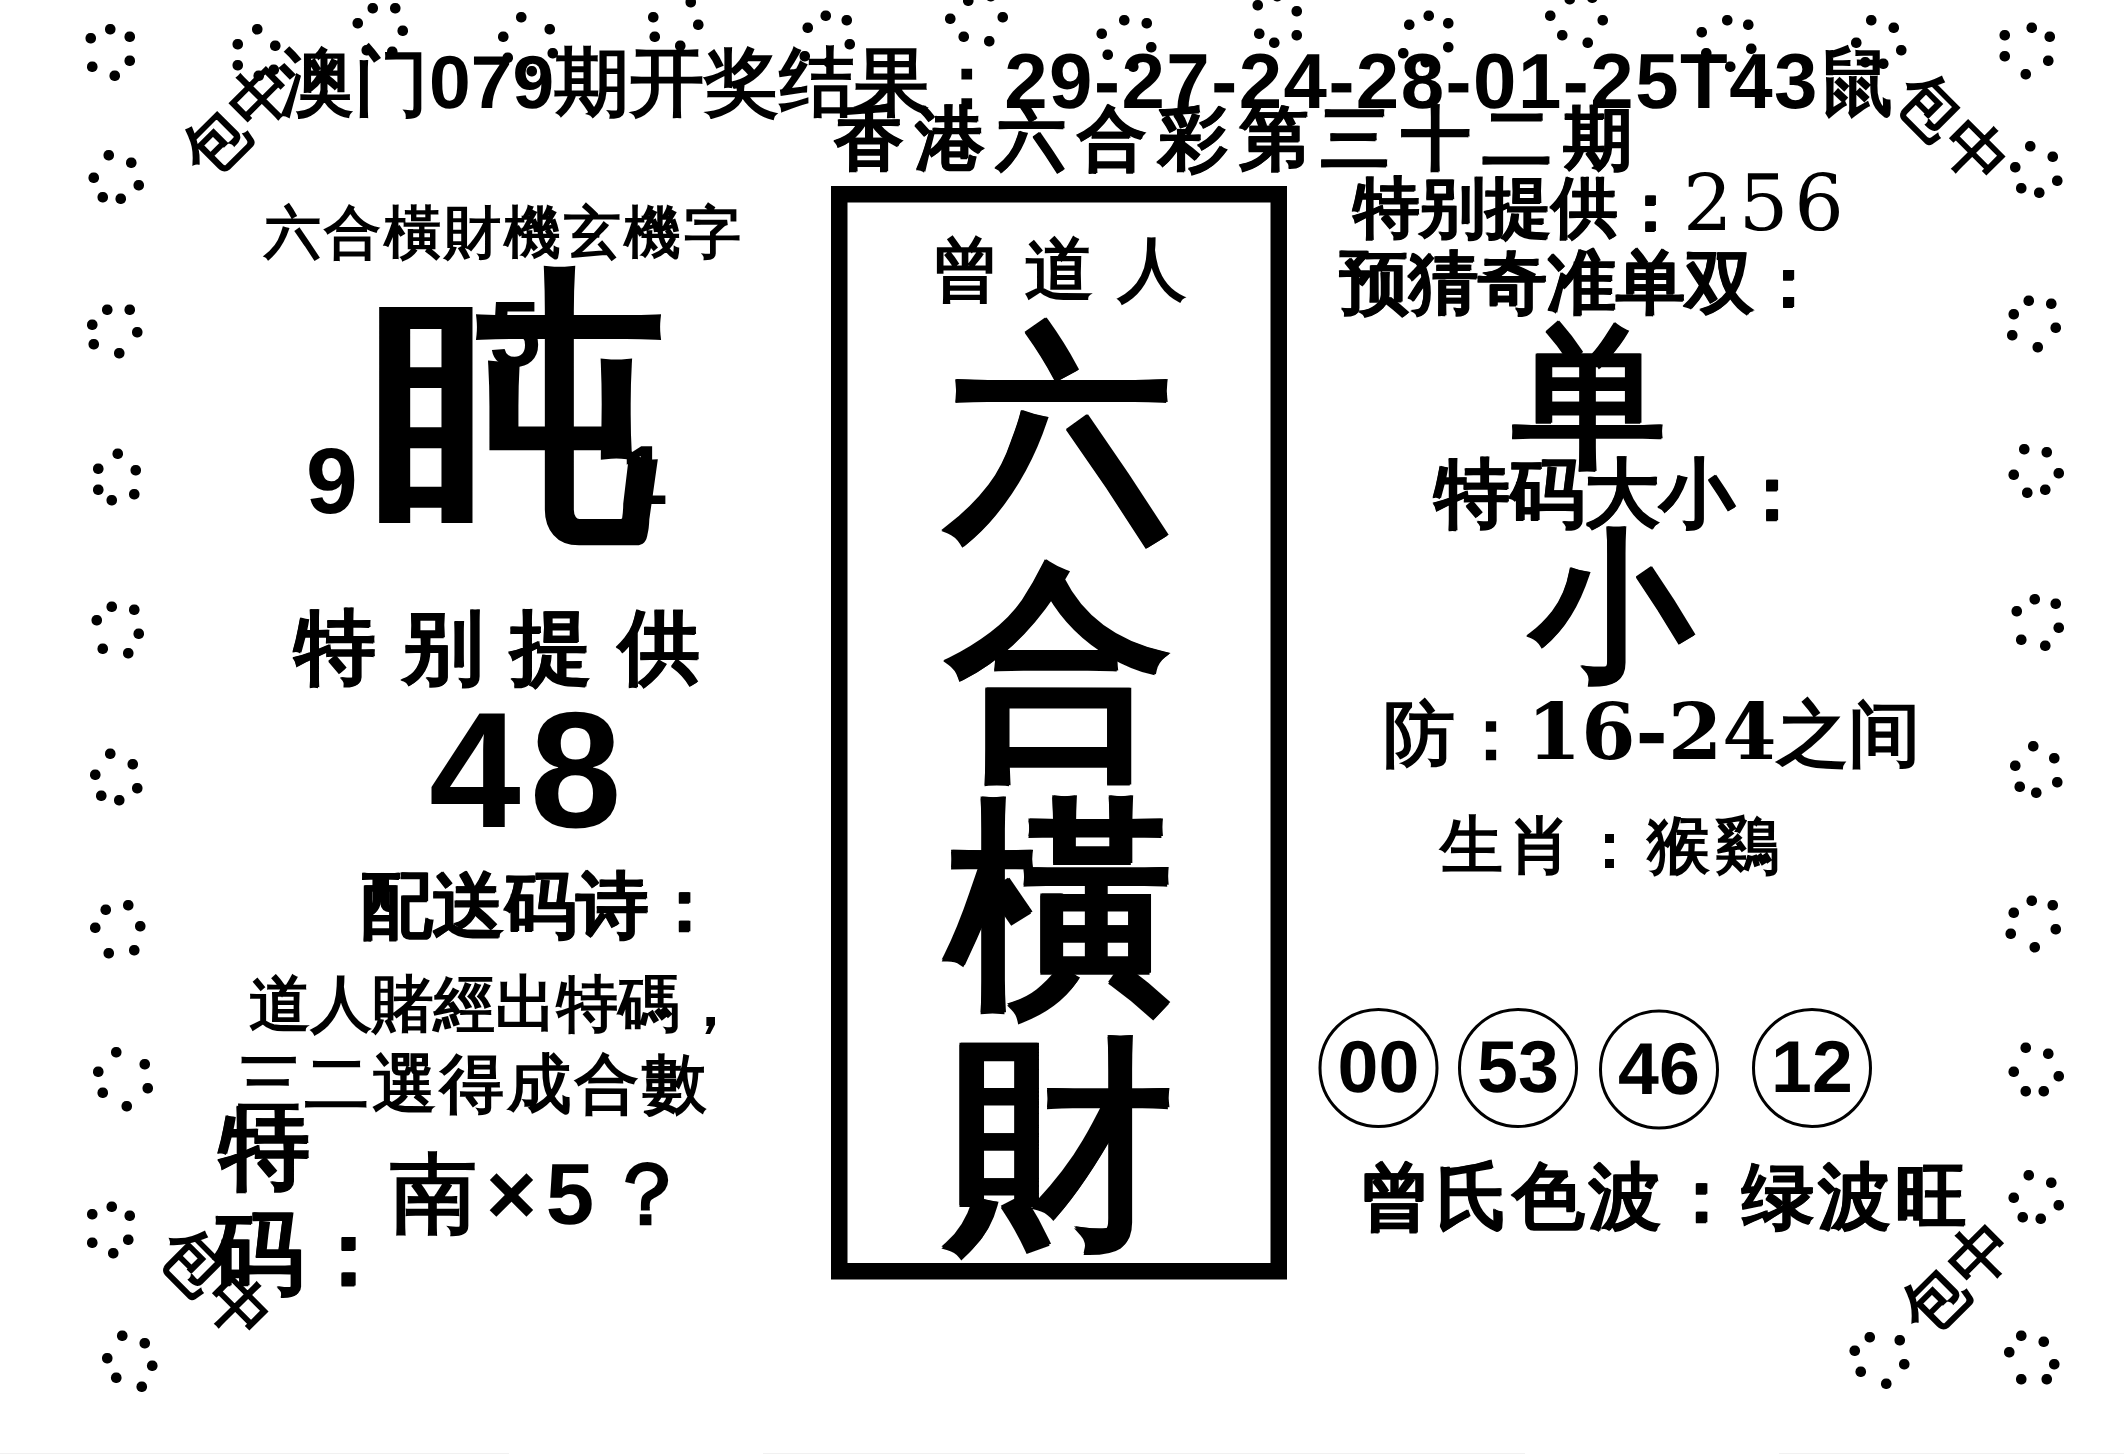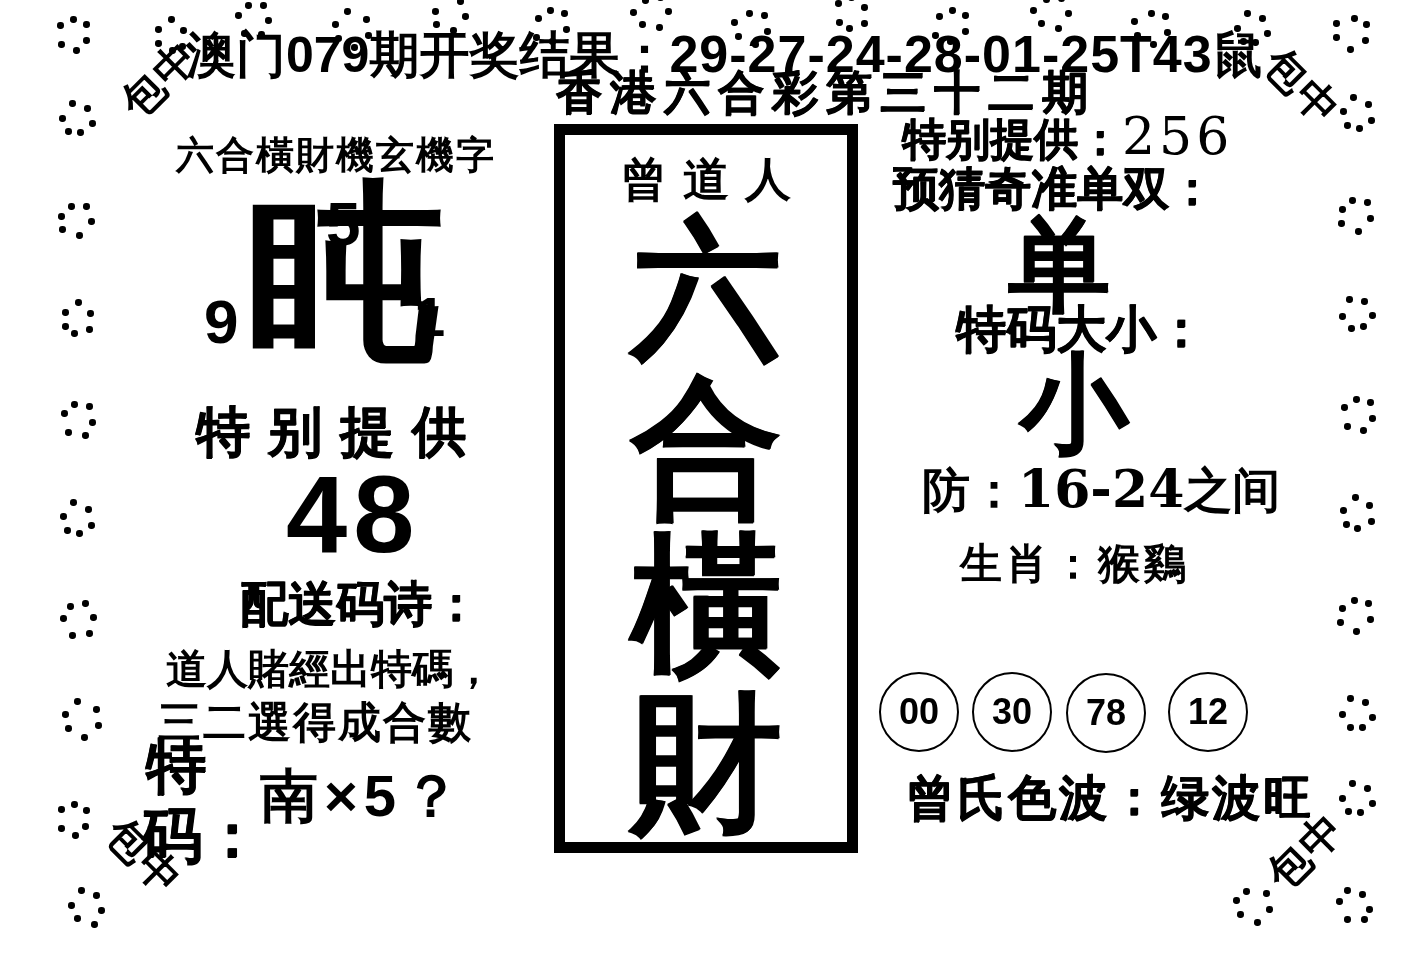--- a/index.html
+++ b/index.html
@@ -47,21 +47,21 @@
   .rp-oddeven-value{left:1008px;top:198px;font-size:102px;}
   .rp-size-label{left:956px;top:296px;font-size:50px;white-space:nowrap;}
   .rp-size-value{left:1020px;top:332px;font-size:108px;}
   .rp-range{left:922px;top:458px;font-size:48px;font-weight:bold;white-space:nowrap;}
   .rp-range .serifnum{font-size:52px;}
   .rp-zodiac{left:960px;top:536px;font-size:42px;font-weight:bold;white-space:nowrap;letter-spacing:4px;}
   .rp-tips-label{left:950px;top:598px;font-size:46px;white-space:nowrap;letter-spacing:2px;}
   .tip-circle{
     width:76px;height:76px;border:2px solid #000;border-radius:50%;
     display:flex;align-items:center;justify-content:center;
-    font-size:36px;font-weight:bold;
+    font-size:49px;font-weight:bold;
   }
   .tc0{left:879px;top:672px;} .tc1{left:972px;top:672px;}
   .tc2{left:1066px;top:673px;} .tc3{left:1168px;top:672px;}
   .rp-wave{left:906px;top:766px;font-size:48px;white-space:nowrap;letter-spacing:3px;}
 
   
   .footer-line{left:196px;top:876px;font-size:50px;font-weight:bold;white-space:nowrap;}
   .footer-line .nums{font-size:52px;}
 
   
@@ -118,24 +118,24 @@
   <div class="abs rp-range">
     <span>防：</span><span class="serifnum">16-24</span><span>之间</span>
   </div>
   <div class="abs rp-zodiac">
     <span>生肖：</span><span>猴鷄</span>
   </div>
   <div class="abs tip-circle tc0">
       <span>00</span>
     </div>
   <div class="abs tip-circle tc1">
-      <span>30</span>
+      <span>53</span>
     </div>
   <div class="abs tip-circle tc2">
-      <span>78</span>
+      <span>46</span>
     </div>
   <div class="abs tip-circle tc3">
       <span>12</span>
     </div>
   <div class="abs rp-wave heavy">
     <span>曾氏色波：</span><span>绿波旺</span>
   </div>
 
 
   <div class="abs stamp tl">包中</div>

